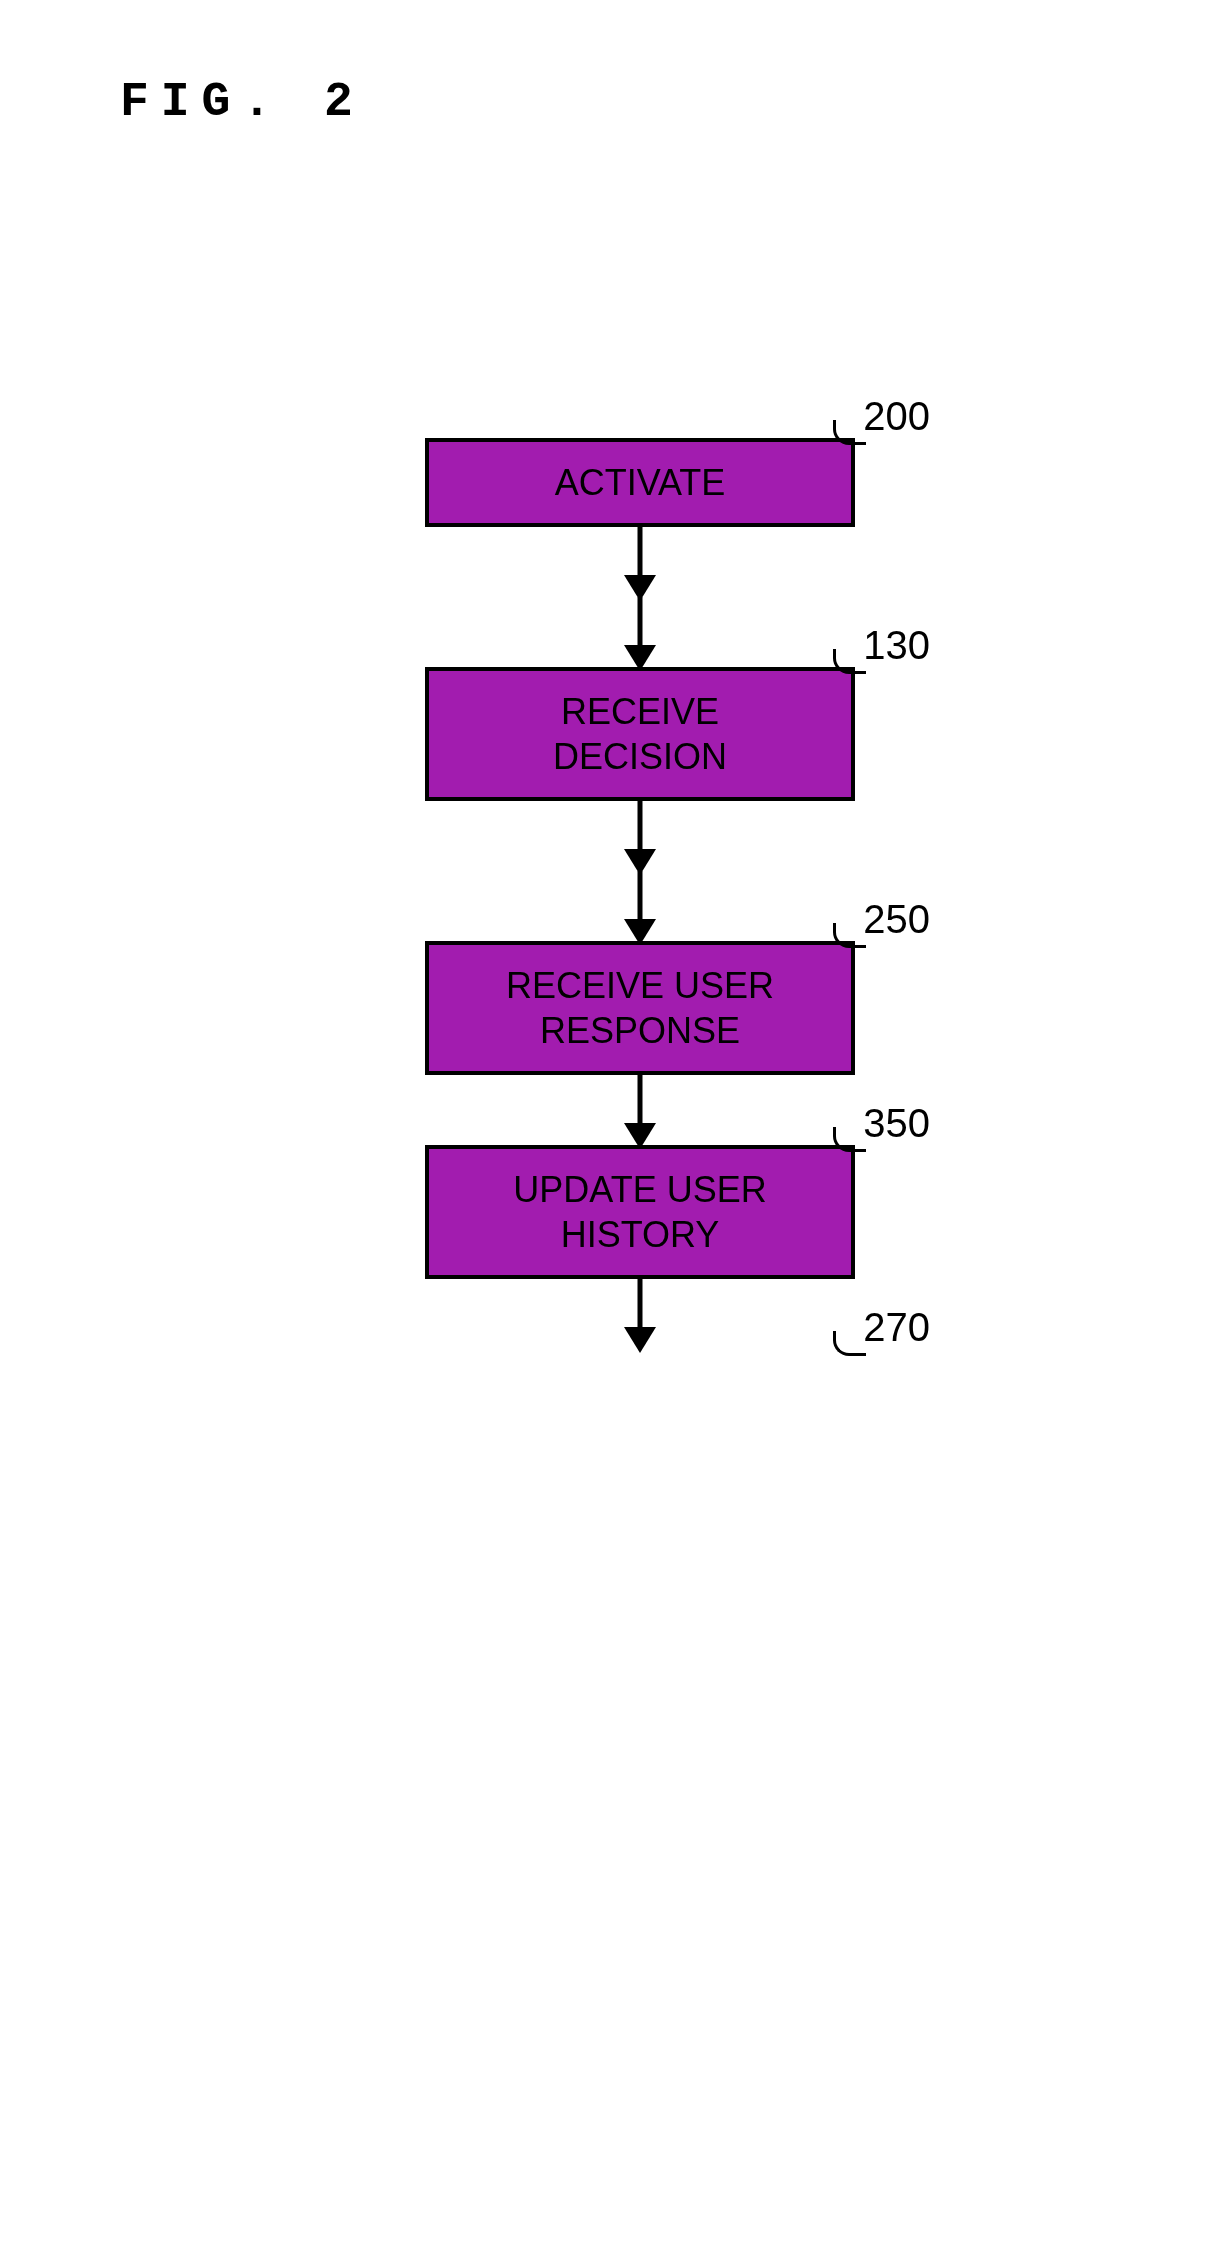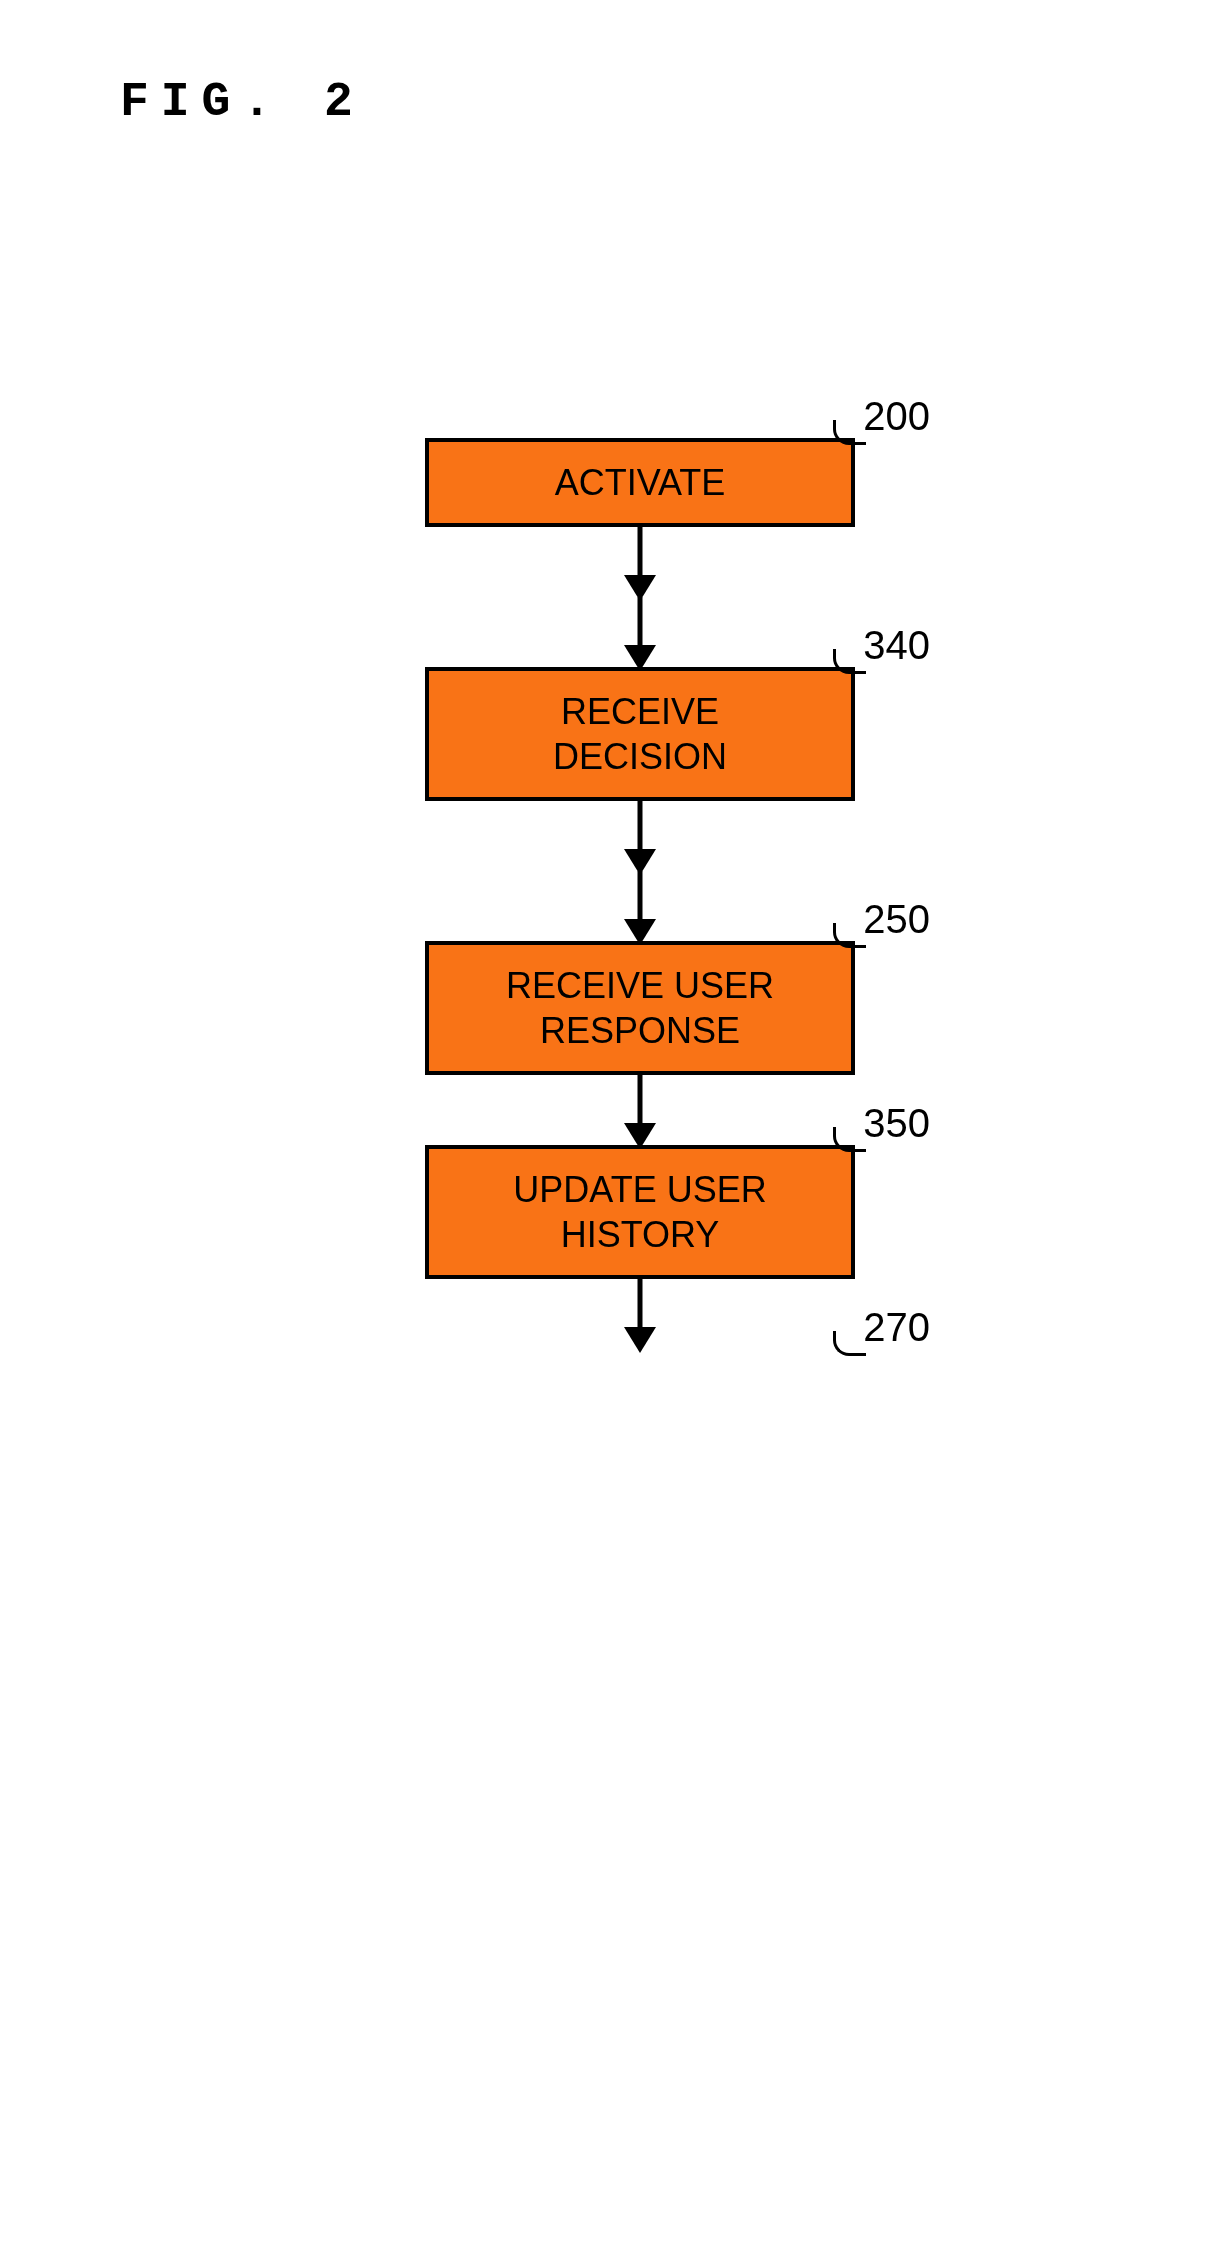--- a/index.html
+++ b/index.html
@@ -26,21 +26,21 @@
     left: 390px;
     width: 500px;
     margin-top: 8px;
   }
   .step {
     position: relative;
     margin-bottom: 0;
   }
   .box {
     border: 4px solid #000;
-    background: #f97316;
+    background: #a21caf;
     text-align: center;
     font-size: 36px;
     font-weight: normal;
     line-height: 1.25;
     padding: 18px 10px;
     width: 430px;
     margin: 0 auto;
     box-sizing: border-box;
     font-family: Arial, Helvetica, sans-serif;
   }
@@ -105,21 +105,21 @@
       <div class="arrow-head"></div>
   </div>
 
   <div class="arrow-connector">
     <div class="arrow-line"></div>
       <div class="arrow-head"></div>
   </div>
 
   <div class="step">
     <div class="ref-hook"></div>
-    <div class="ref-label">340</div>
+    <div class="ref-label">130</div>
     <div class="box">RECEIVE<br>DECISION</div>
   </div>
   <div class="arrow-connector">
     <div class="arrow-line"></div>
       <div class="arrow-head"></div>
   </div>
 
   <div class="arrow-connector">
     <div class="arrow-line"></div>
       <div class="arrow-head"></div>

